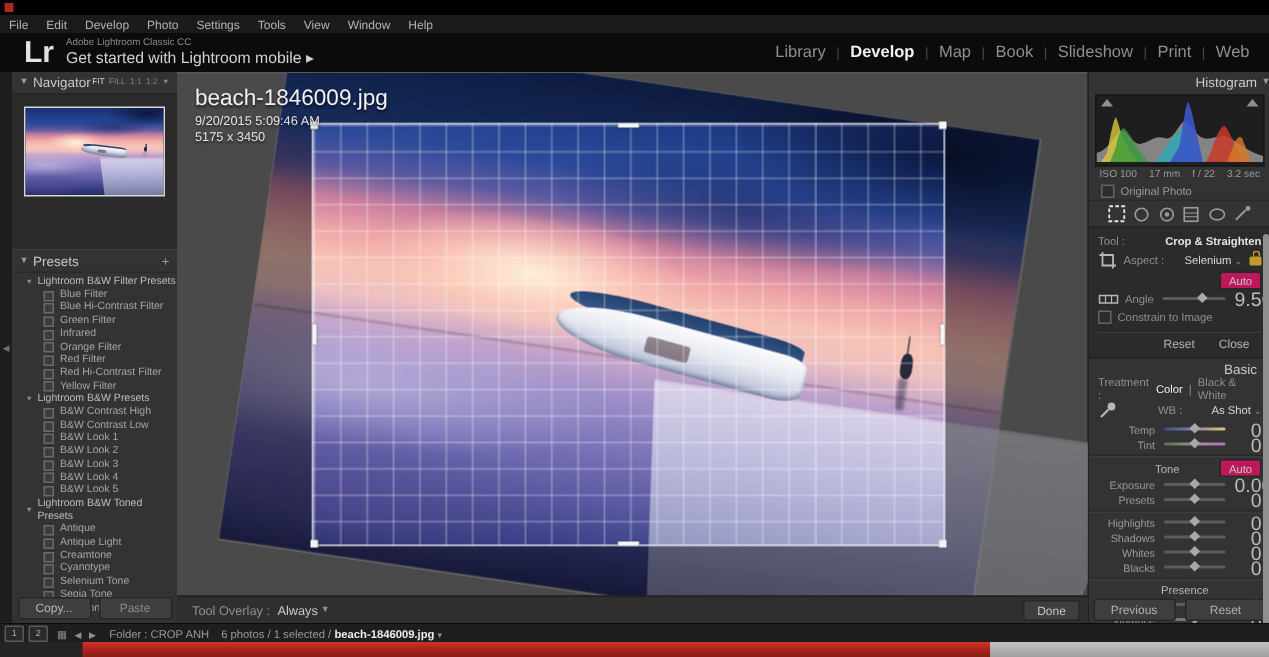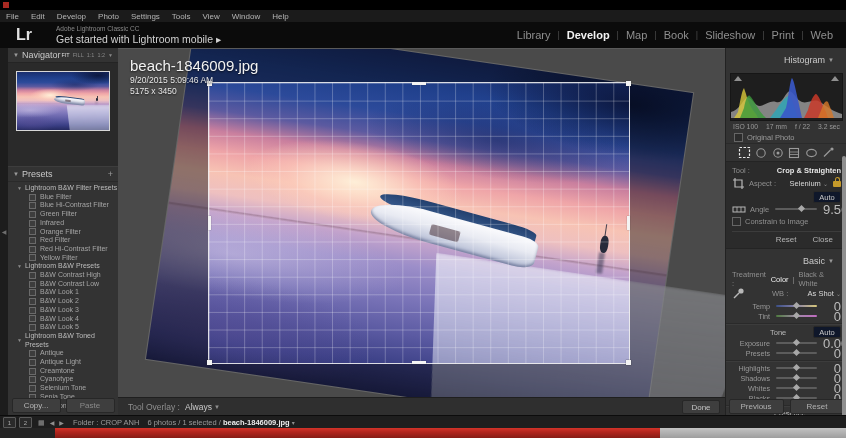--- a/index.html
+++ b/index.html
@@ -5,21 +5,21 @@
   html,body{margin:0;padding:0;}
   body{width:846px;height:438px;position:relative;overflow:hidden;background:#333;
        font-family:"Liberation Sans",sans-serif;color:#b0b0b0;-webkit-font-smoothing:antialiased;}
   .abs{position:absolute;}
   
   #titlebar{left:0;top:0;width:846px;height:10px;background:#000;display:flex;align-items:center;font-size:7.5px;color:#b8b8b8;}
   #titleicon{width:6px;height:6px;background:#a82a22;margin:0 4px 0 3px;}
   #menubar{left:0;top:10px;width:846px;height:12px;background:#1b1b1b;display:flex;align-items:center;font-size:8px;color:#b4b4b4;border-bottom:1px solid #000;}
   #menubar span{padding:0 6px;}
   #identity{left:0;top:22px;width:846px;height:26px;background:#0b0b0b;display:flex;align-items:center;}
-  #lr-logo{font-size:16px;color:#e2e2e2;margin:0 24px 0 16px;font-weight:bold;}
+  #lr-logo{font-size:20px;color:#e2e2e2;margin:0 8px 0 16px;font-weight:bold;}
   #id-lines{display:flex;flex-direction:column;line-height:1.15;}
   #id-small{font-size:6.5px;color:#8a8a8a;}
   #id-big{font-size:10.5px;color:#d2d2d2;}
   #modules{margin-left:auto;display:flex;align-items:center;font-size:11px;color:#8f8f8f;padding-right:6px;}
   #modules .mod{padding:0 7px;}
   #modules .sep{color:#4a4a4a;font-size:9px;}
   #modules .active{color:#f2f2f2;font-weight:bold;}
   
   #leftedge{left:0;top:48px;width:8px;height:367px;background:#1d1d1d;color:#6e6e6e;font-size:6px;display:flex;align-items:center;justify-content:center;}
   #leftpanel{left:8px;top:48px;width:110px;height:367px;background:#333;border-right:1px solid #222;overflow:hidden;}
@@ -73,38 +73,38 @@
   #ov-file{font-size:15px;}
   #ov-date,#ov-dim{font-size:8.5px;color:#e6e6e6;margin-top:1px;}
   
   #toolbar{left:118px;top:397px;width:607px;height:18px;background:#2f2f2f;border-top:1px solid #1f1f1f;display:flex;align-items:center;font-size:8.5px;}
   #toolbar .lab{color:#8f8f8f;margin-left:10px;}
   #toolbar .val{color:#cacaca;margin-left:5px;}
   #toolbar .car{color:#8f8f8f;font-size:6px;margin-left:2px;}
   #done-btn{margin-left:auto;margin-right:5px;width:36px;height:12px;background:#3e3e3e;border:1px solid #272727;border-radius:2px;color:#c4c4c4;font-size:8px;display:flex;align-items:center;justify-content:center;}
   
   #rightpanel{left:725px;top:48px;width:121px;height:367px;background:#333;border-left:1px solid #222;font-size:8px;}
-  .rp-head{height:24px;display:flex;align-items:center;justify-content:flex-end;padding-right:13px;color:#cacaca;font-size:9px;gap:3px;}
+  .rp-head{height:14px;display:flex;align-items:center;justify-content:flex-end;padding-right:0;color:#cacaca;font-size:9px;gap:3px;}
   .rp-head .tri{font-size:6px;color:#9a9a9a;}
   #hist-box{position:relative;margin:1px 4px 0;height:46px;background:#1e1e1e;border:1px solid #161616;}
   .clip-ind{position:absolute;top:2px;width:0;height:0;border-left:4px solid transparent;border-right:4px solid transparent;border-bottom:5px solid #8f8f8f;}
   #exif{display:flex;justify-content:space-between;padding:1px 7px 0;font-size:6.8px;color:#9a9a9a;height:9px;align-items:center;}
   .ckrow{display:flex;align-items:center;padding-left:8px;height:12px;color:#9a9a9a;font-size:7.5px;gap:4px;}
   .ckbx{width:7px;height:7px;border:1px solid #666;background:#2c2c2c;}
   #tools-strip{height:17px;display:flex;align-items:center;justify-content:space-between;padding:0 12px;border-top:1px solid #2a2a2a;}
   #tools-strip svg{display:block;}
   #drawer{background:#2b2b2b;border-top:1px solid #242424;border-bottom:1px solid #242424;padding:3px 6px 2px;}
   .drow{display:flex;align-items:center;height:11px;}
   .dlab{color:#8f8f8f;font-size:7.5px;}
   .dval{margin-left:auto;color:#d8d8d8;font-size:7.5px;}
   .dval.b{font-weight:bold;color:#e4e4e4;}
   .car{color:#8f8f8f;font-size:6px;}
   .lockbody{width:8px;height:6px;background:#c59a2a;border-radius:1px;position:relative;margin-left:5px;}
   .lockbody:before{content:"";position:absolute;left:1.5px;top:-4px;width:5px;height:4px;border:1px solid #c59a2a;border-bottom:none;border-radius:3px 3px 0 0;box-sizing:border-box;}
-  .autobtn{margin-left:auto;width:26px;height:10px;background:#0f172a;border:1px solid #272727;border-radius:2px;color:#c8c8c8;font-size:7.5px;display:flex;align-items:center;justify-content:center;}
+  .autobtn{margin-left:auto;width:26px;height:10px;background:#be185d;border:1px solid #272727;border-radius:2px;color:#c8c8c8;font-size:7.5px;display:flex;align-items:center;justify-content:center;}
   .track{position:relative;height:2px;background:#5c5c5c;border-radius:1px;flex:1;margin:0 6px;}
   .track.temp{background:linear-gradient(90deg,#3a4e86,#8a83a8,#d8c87a);}
   .track.tint{background:linear-gradient(90deg,#4e7a3e,#a08aa8,#c06ac0);}
   .thumb{position:absolute;top:-2.5px;width:5px;height:5px;background:#a8a8a8;transform:rotate(45deg);left:calc(50% - 2.5px);}
   .srow{display:flex;align-items:center;height:10px;padding:0 6px 0 2px;}
   .slab{width:42px;text-align:right;color:#9a9a9a;font-size:7.2px;}
   .sval{width:18px;text-align:right;color:#bdbdbd;font-size:13px;}
   .divline{height:1px;background:#2a2a2a;margin:2px 0;box-shadow:0 1px 0 #3c3c3c;}
   #rc-row{display:flex;justify-content:flex-end;gap:16px;align-items:center;height:13px;padding-right:8px;color:#b4b4b4;font-size:8px;}
   #treat-row{display:flex;align-items:center;height:12px;padding:0 6px;font-size:7.5px;color:#8f8f8f;gap:4px;}

